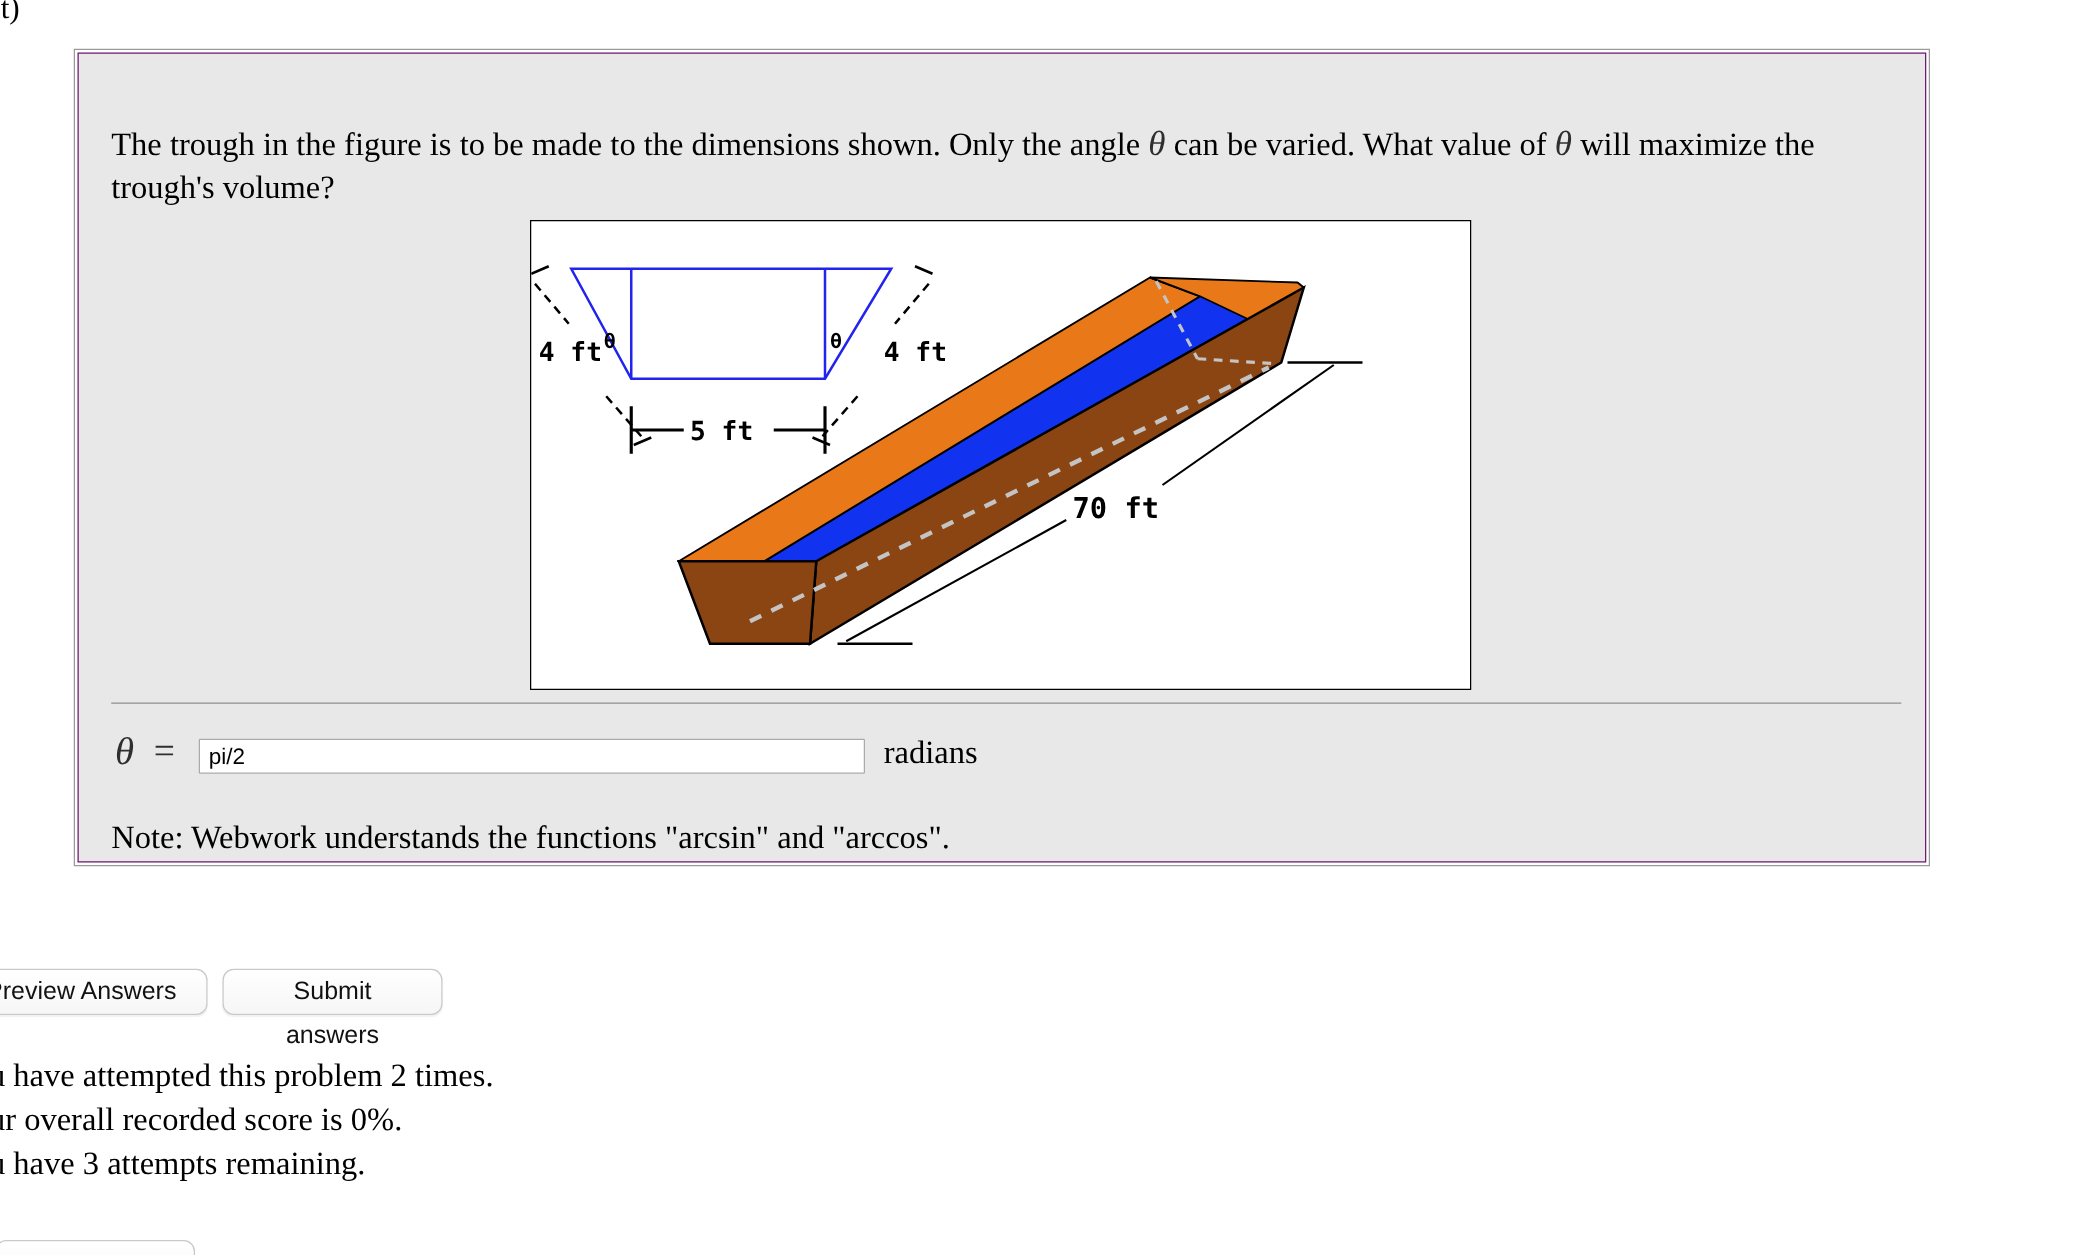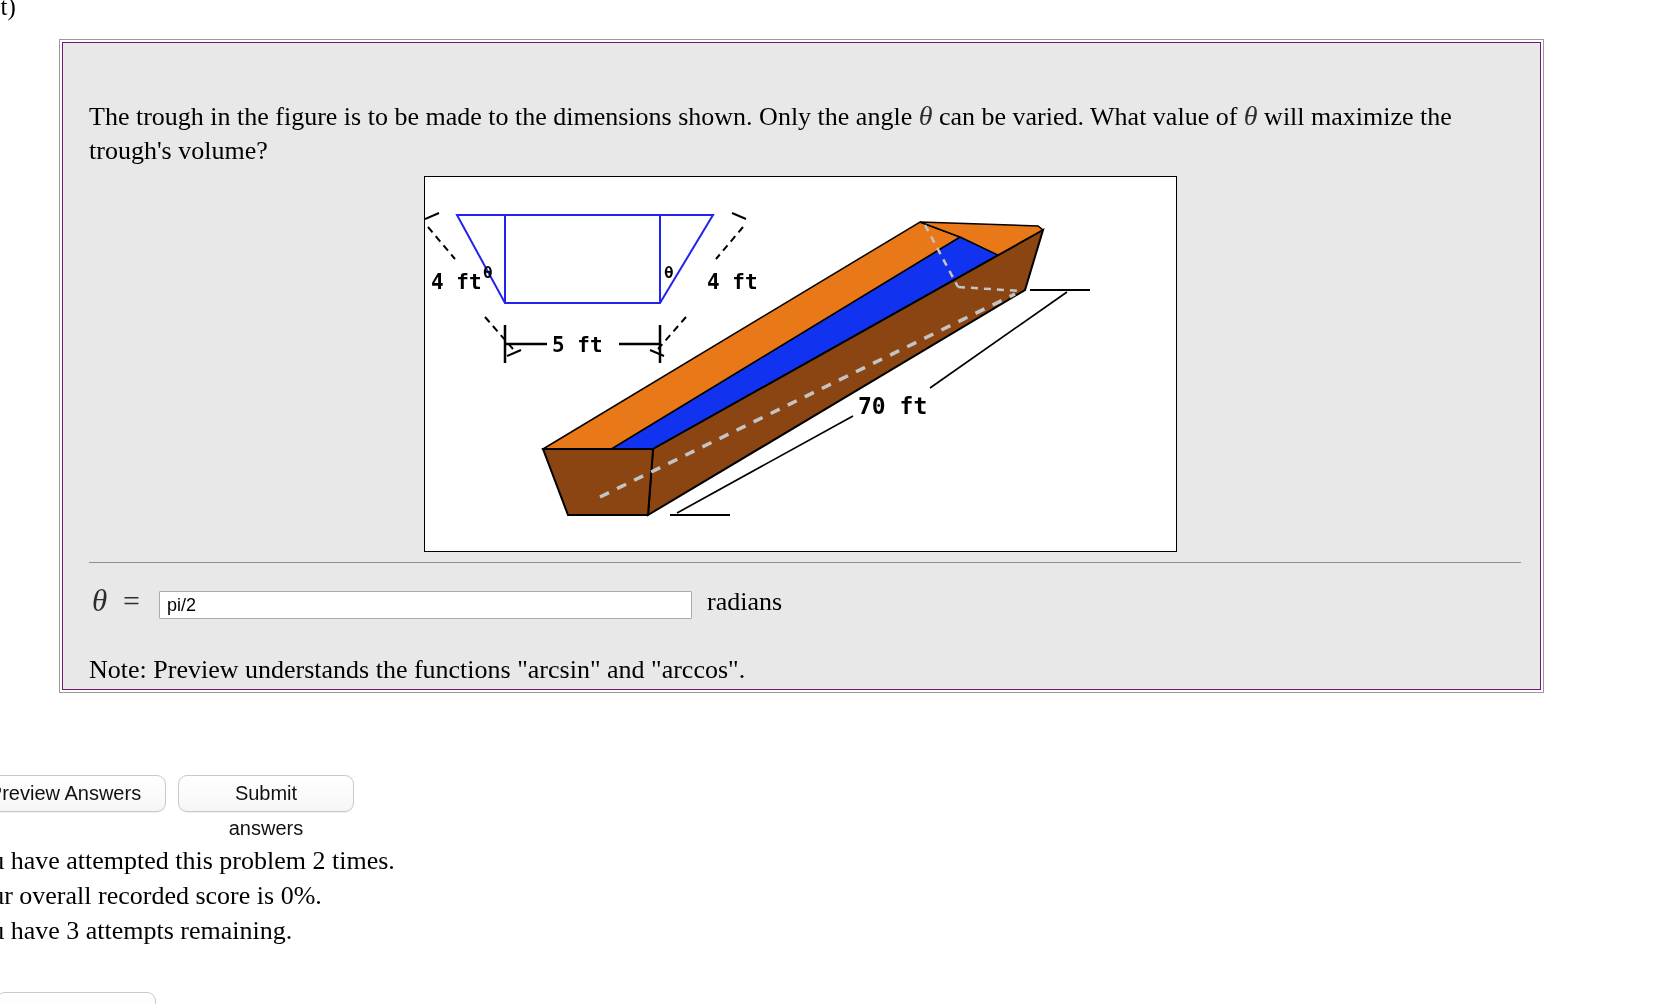--- a/index.html
+++ b/index.html
@@ -136,21 +136,21 @@
     </svg>
   </div>
 
   <div class="separator"></div>
 
   <span class="answer-theta">θ</span>
   <span class="answer-equals">=</span>
   <input class="answer-input" type="text" value="pi/2" style="">
   <span class="answer-unit">radians</span>
 
-  <p class="note-line"><span class="note-label">Note:</span><span> Preview understands the functions "arcsin" and "arccos".</span></p>
+  <p class="note-line"><span class="note-label">Note:</span><span> Webwork understands the functions "arcsin" and "arccos".</span></p>
 </div>
 
 <button class="ww-button btn-preview">Preview Answers</button>
 <button class="ww-button btn-submit">Submit answers</button>
 
 <div class="status-block">
   <p>You have attempted this problem 2 times.</p>
   <p>Your overall recorded score is 0%.</p>
   <p>You have 3 attempts remaining.</p>
 </div>

